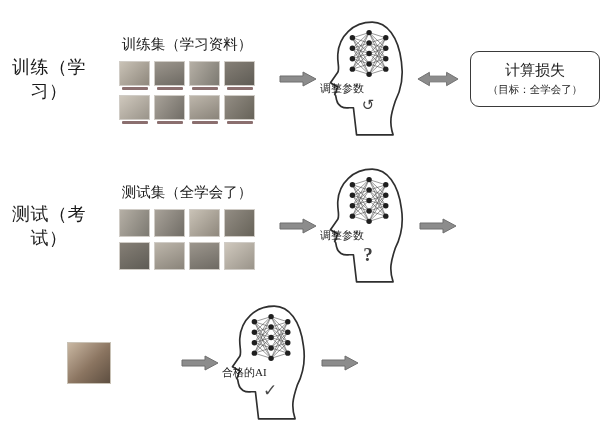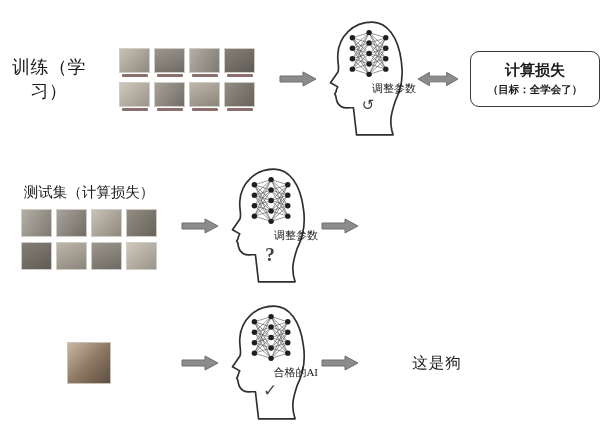--- a/index.html
+++ b/index.html
@@ -39,42 +39,43 @@
   .single-photo{width:44px;height:42px;border:1px solid #c9c2b6;box-sizing:border-box;
     background:linear-gradient(135deg,#c9b7a2,#8a7460 55%,#5e4f41);}
 
   .arrow-svg{display:block;}
   .arrow-fill{fill:#8c8c8c;stroke:#6f6f6f;stroke-width:1;}
 
   .head-svg{display:block;}
   .head-outline{fill:#ffffff;stroke:#2f2f2f;stroke-width:1.6;stroke-linejoin:round;}
   .nn line{stroke:#4a4a4a;stroke-width:.55;}
   .nn circle{fill:#1f1f1f;}
-  .head-caption{position:absolute;left:0;right:0;top:63px;text-align:right;
+  .head-caption{position:absolute;left:0;right:0;top:63px;text-align:left;
     font-size:11px;white-space:nowrap;}
   .head-icon{position:absolute;left:0;right:0;top:80px;text-align:center;
     font-size:15px;color:#3f3f3f;line-height:1;font-family:"DejaVu Sans",sans-serif;}
   .head-icon.q{font-size:19px;font-weight:bold;font-family:"Liberation Serif",serif;}
   .head-icon.chk{font-size:17px;color:#4a4a4a;}
 
   .result-box{border:1.2px solid #3a3a3a;border-radius:9px;padding:9px 10px;
-    text-align:center;background:#fff;min-width:108px;font-weight:bold;}
+    text-align:center;background:#fff;min-width:108px;}
   .result-title{font-size:15px;white-space:nowrap;}
   .result-subtitle{font-size:10.5px;margin-top:3px;white-space:nowrap;}
   .result-plain{font-size:15.5px;text-align:center;letter-spacing:1px;}
 </style>
 </head>
 <body>
 
 <div class="stage">
 
   <section class="row row1">
     <div class="col-label">训练（学习）</div>
 
     <div class="col-dataset">
+      <div class="dataset-title">训练集（学习资料）</div>
       <div class="thumb-grid">
         <div class="thumb-cell">
             <div class="thumb t1"></div>
             <div class="caption-bar"></div>
           </div>
         <div class="thumb-cell">
             <div class="thumb t2"></div>
             <div class="caption-bar"></div>
           </div>
         <div class="thumb-cell">
@@ -181,23 +182,24 @@
 
     <div class="col-result">
       <div class="result-box">
         <div class="result-title">计算损失</div>
         <div class="result-subtitle">（目标：全学会了）</div>
       </div>
     </div>
   </section>
 
   <section class="row row2">
+    <div class="col-label">测试（考试）</div>
 
     <div class="col-dataset">
-      <div class="dataset-title">测试集（计算损失）</div>
+      <div class="dataset-title">测试集（全学会了）</div>
       <div class="thumb-grid grid2">
         <div class="thumb t3"></div>
         <div class="thumb t6"></div>
         <div class="thumb t1"></div>
         <div class="thumb t8"></div>
         <div class="thumb t4"></div>
         <div class="thumb t7"></div>
         <div class="thumb t2"></div>
         <div class="thumb t5"></div>
       </div>
@@ -354,18 +356,15 @@
       <div class="head-caption">合格的AI</div>
       <div class="head-icon chk">✓</div>
     </div>
 
     <div class="col-arrow">
       <svg class="arrow-svg" width="40" height="18" viewBox="0 0 40 18">
         <polygon class="arrow-fill" points="2,6 25,6 25,2 38,9 25,16 25,12 2,12"></polygon>
       </svg>
     </div>
 
-    <div class="col-result">
-      <div class="result-plain">这是狗</div>
-    </div>
   </section>
 
 </div>
 
 </body></html>

